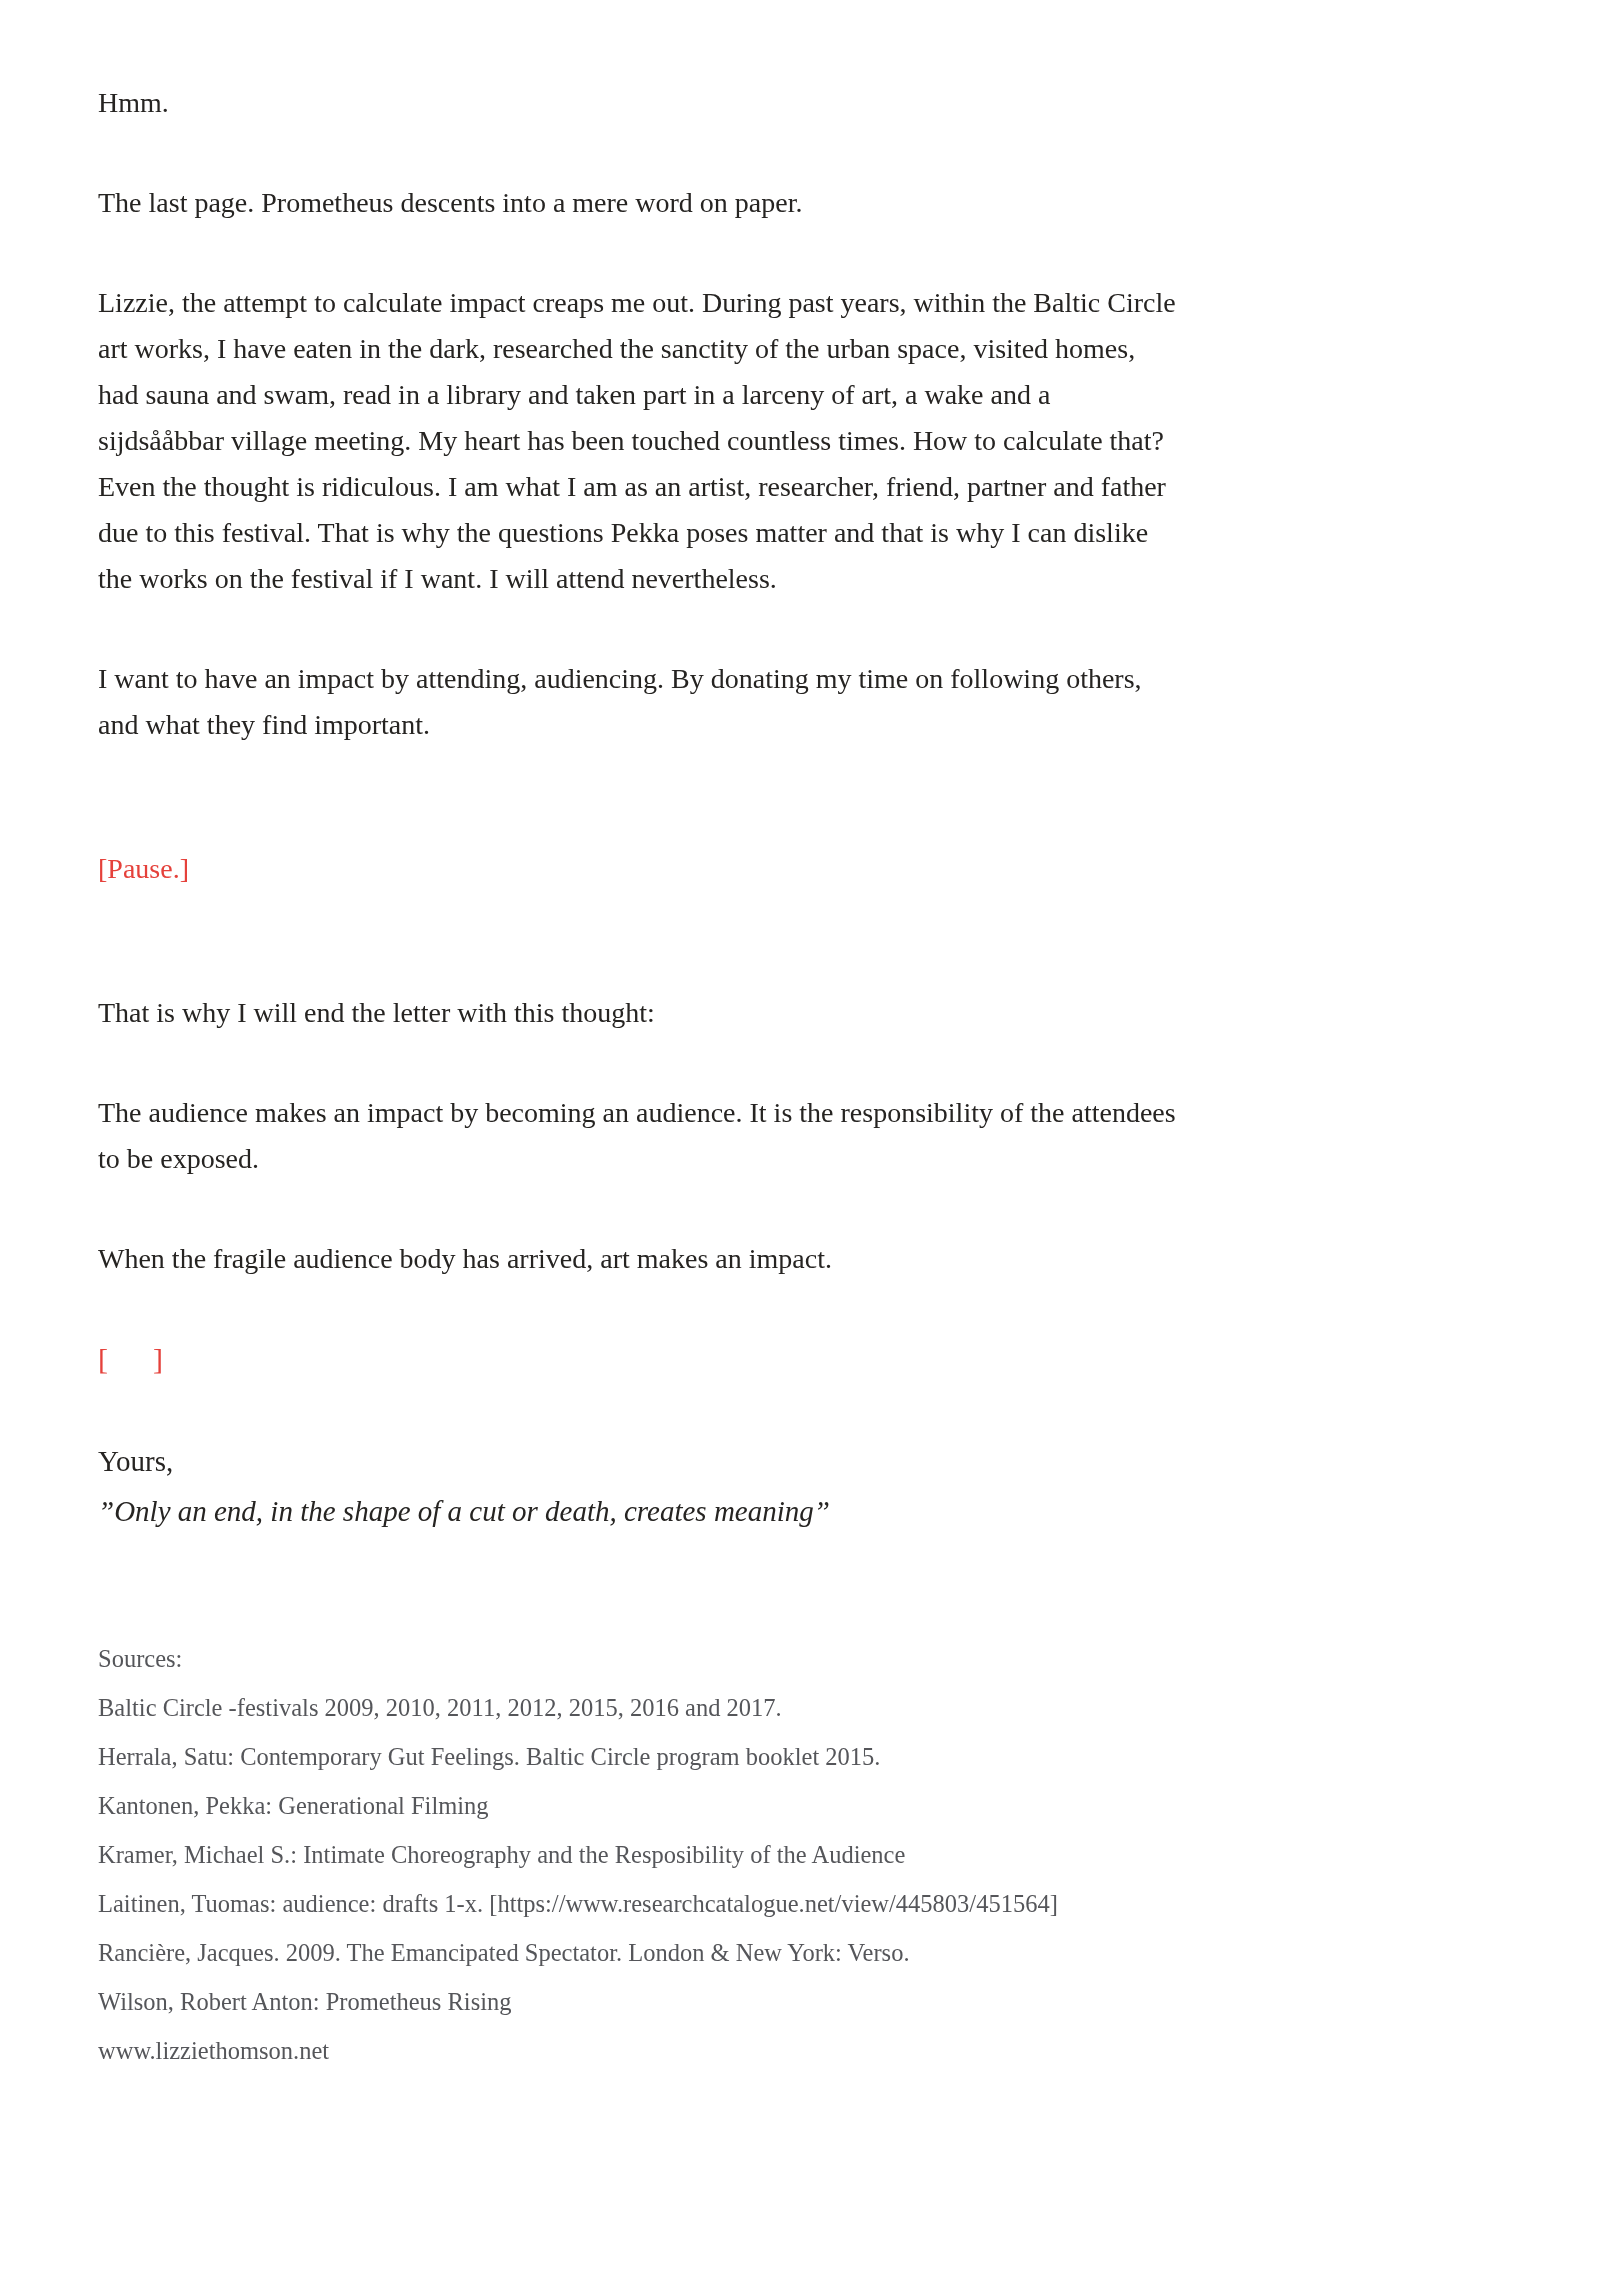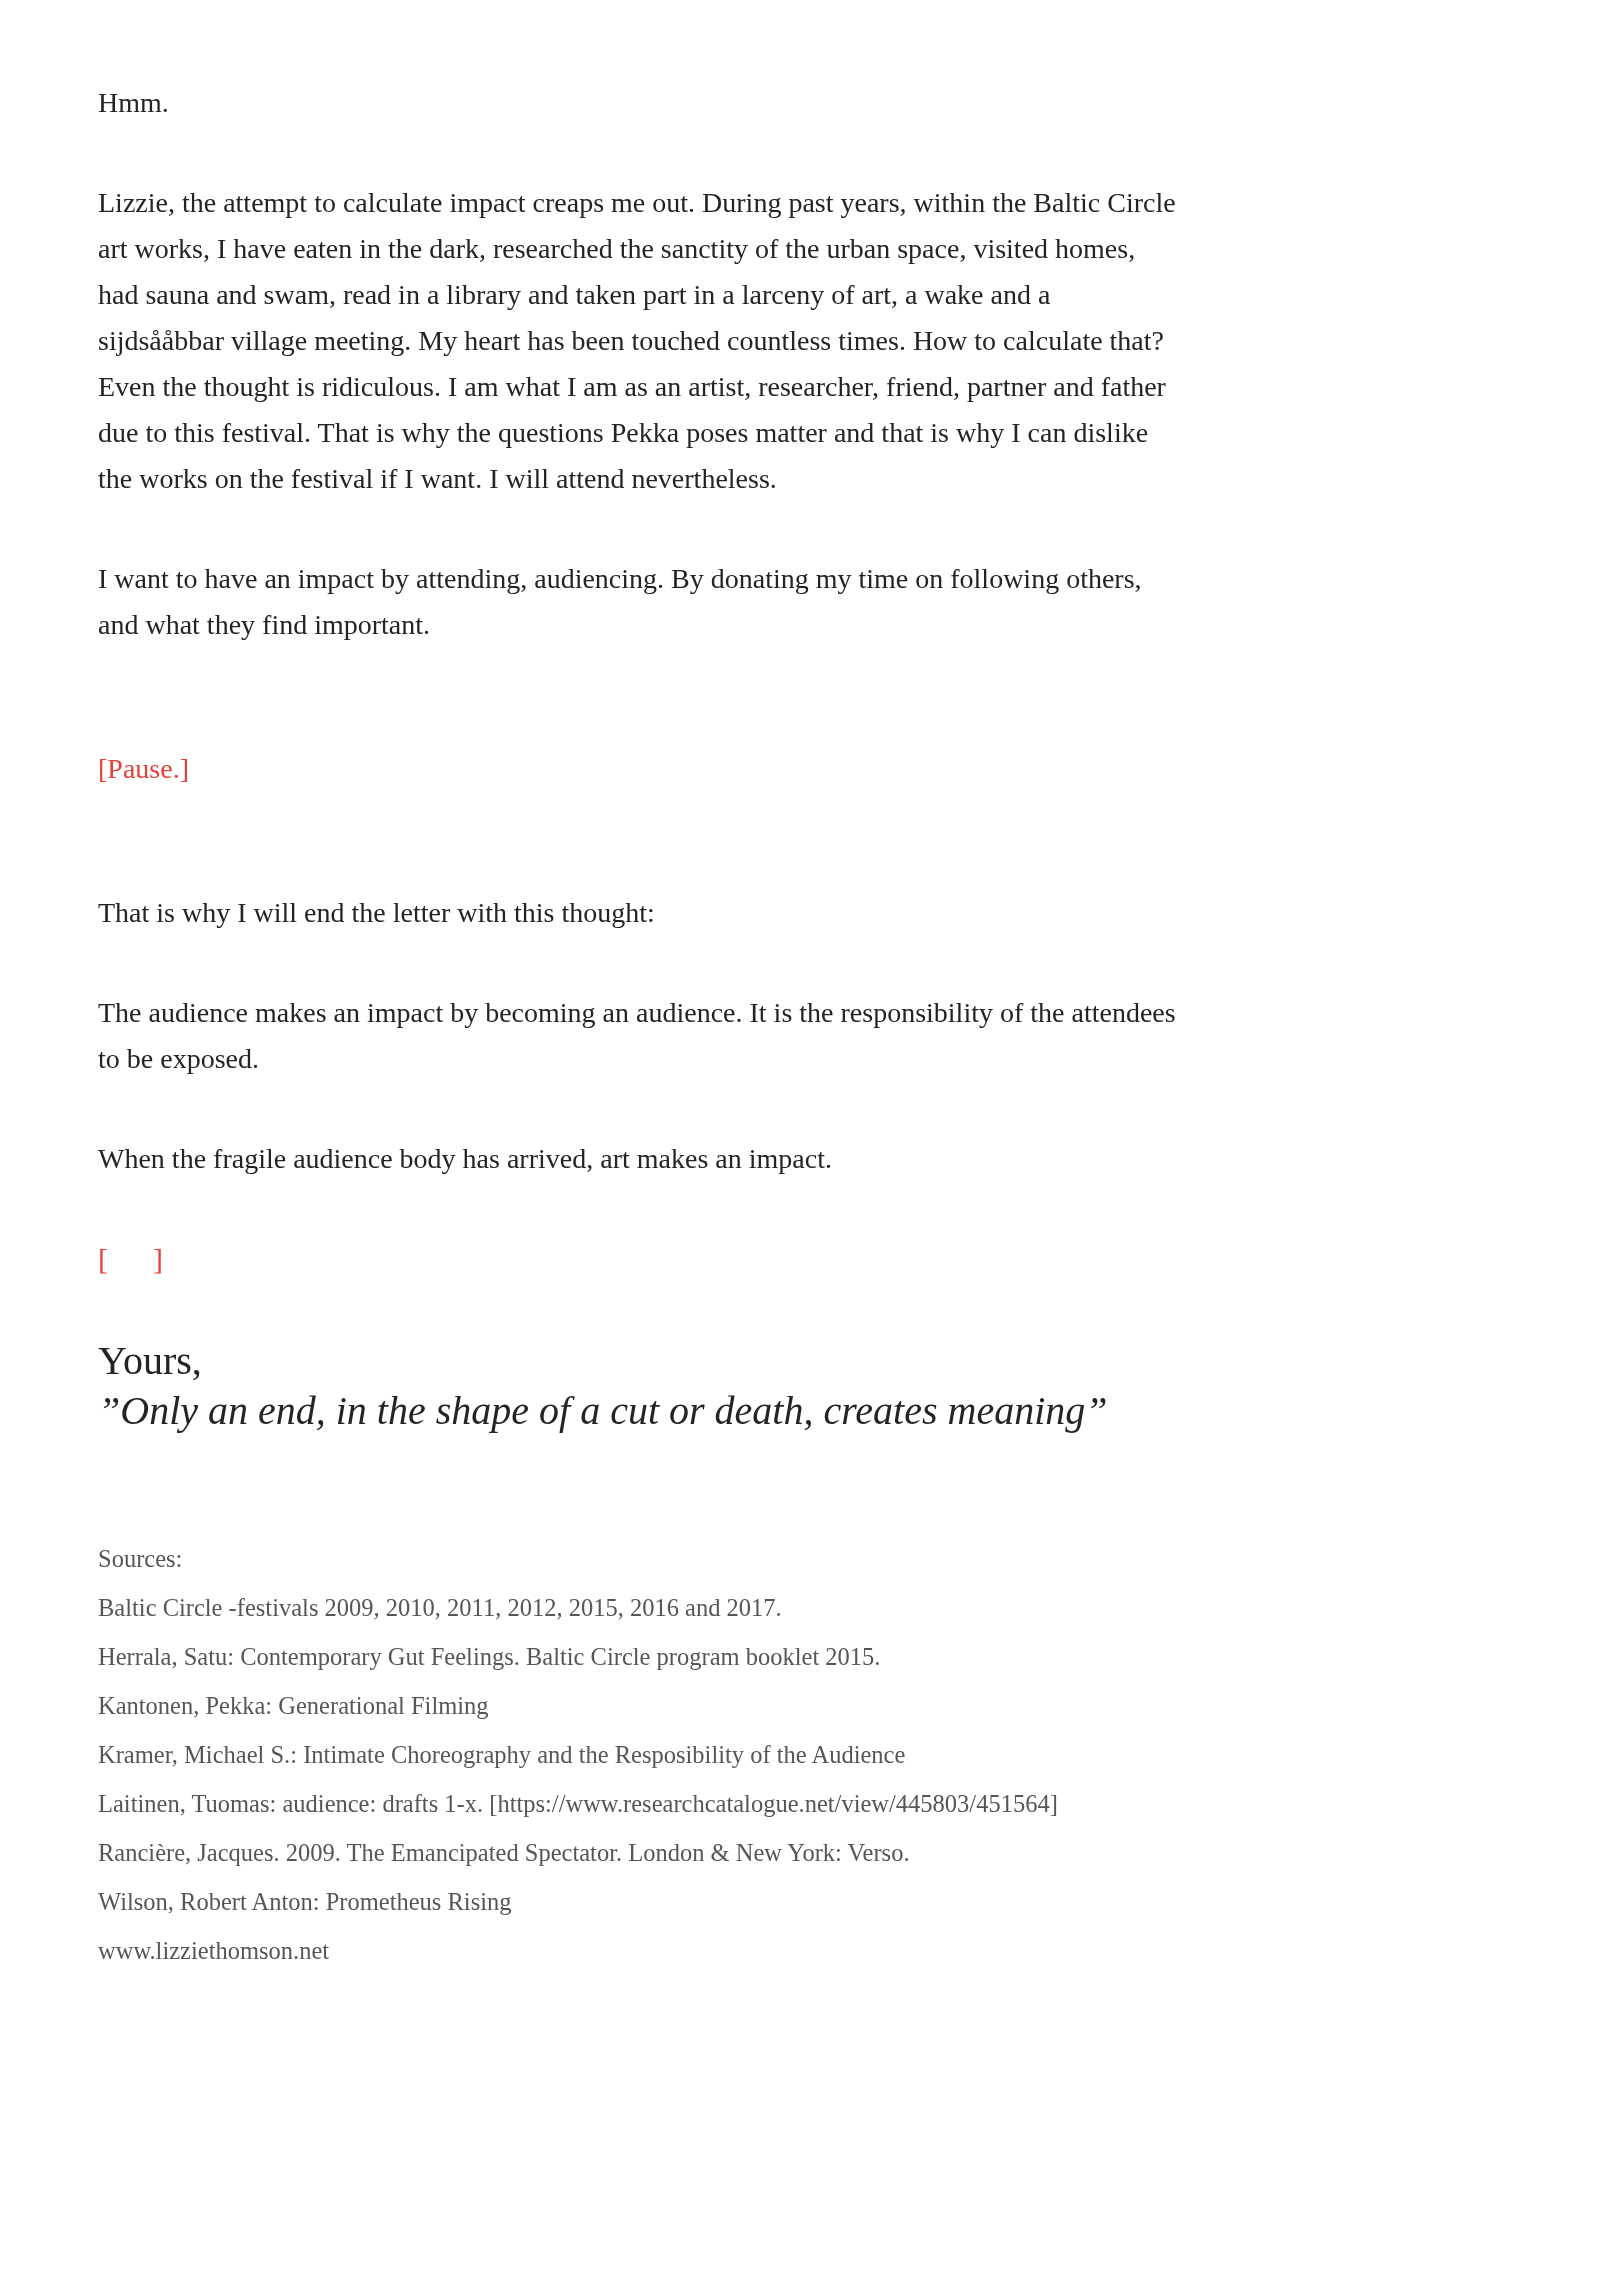--- a/index.html
+++ b/index.html
@@ -30,21 +30,21 @@
     margin-top: 98px;
     margin-bottom: 98px;
     white-space: pre;
   }
   .marker.bracket-empty {
     margin-top: 54px;
     margin-bottom: 54px;
     font-size: 30px;
   }
   .signoff-block {
-    font-size: 40px;
+    font-size: 29px;
     line-height: 50px;
     margin-bottom: 0;
   }
   .signoff-line { display: block; }
   .quote-line {
     display: block;
     font-style: italic;
     font-family: Liberation Serif, serif;
   }
   .sources {
@@ -56,20 +56,21 @@
   .sources-heading { display: block; }
   .source-item { display: block; }
 </style>
 </head>
 <body>
 
 <div class="page">
 
   <p class="para">Hmm.</p>
 
+  <p class="para">The last page. Prometheus descents into a mere word on paper.</p>
 
   <p class="para">Lizzie, the attempt to calculate impact creaps me out. During past years, within the Baltic Circle art works, I have eaten in the dark, researched the sanctity of the urban space, visited homes, had sauna and swam, read in a library and taken part in a larceny of art, a wake and a sijdsååbbar village meeting. My heart has been touched countless times. How to calculate that? Even the thought is ridiculous. I am what I am as an artist, researcher, friend, partner and father due to this festival. That is why the questions Pekka poses matter and that is why I can dislike the works on the festival if I want. I will attend nevertheless.</p>
 
   <p class="para">I want to have an impact by attending, audiencing. By donating my time on following others, and what they find important.</p>
 
   <p class="marker">[Pause.]</p>
 
   <p class="para">That is why I will end the letter with this thought:</p>
 
   <p class="para">The audience makes an impact by becoming an audience. It is the responsibility of the attendees to be exposed.</p>

